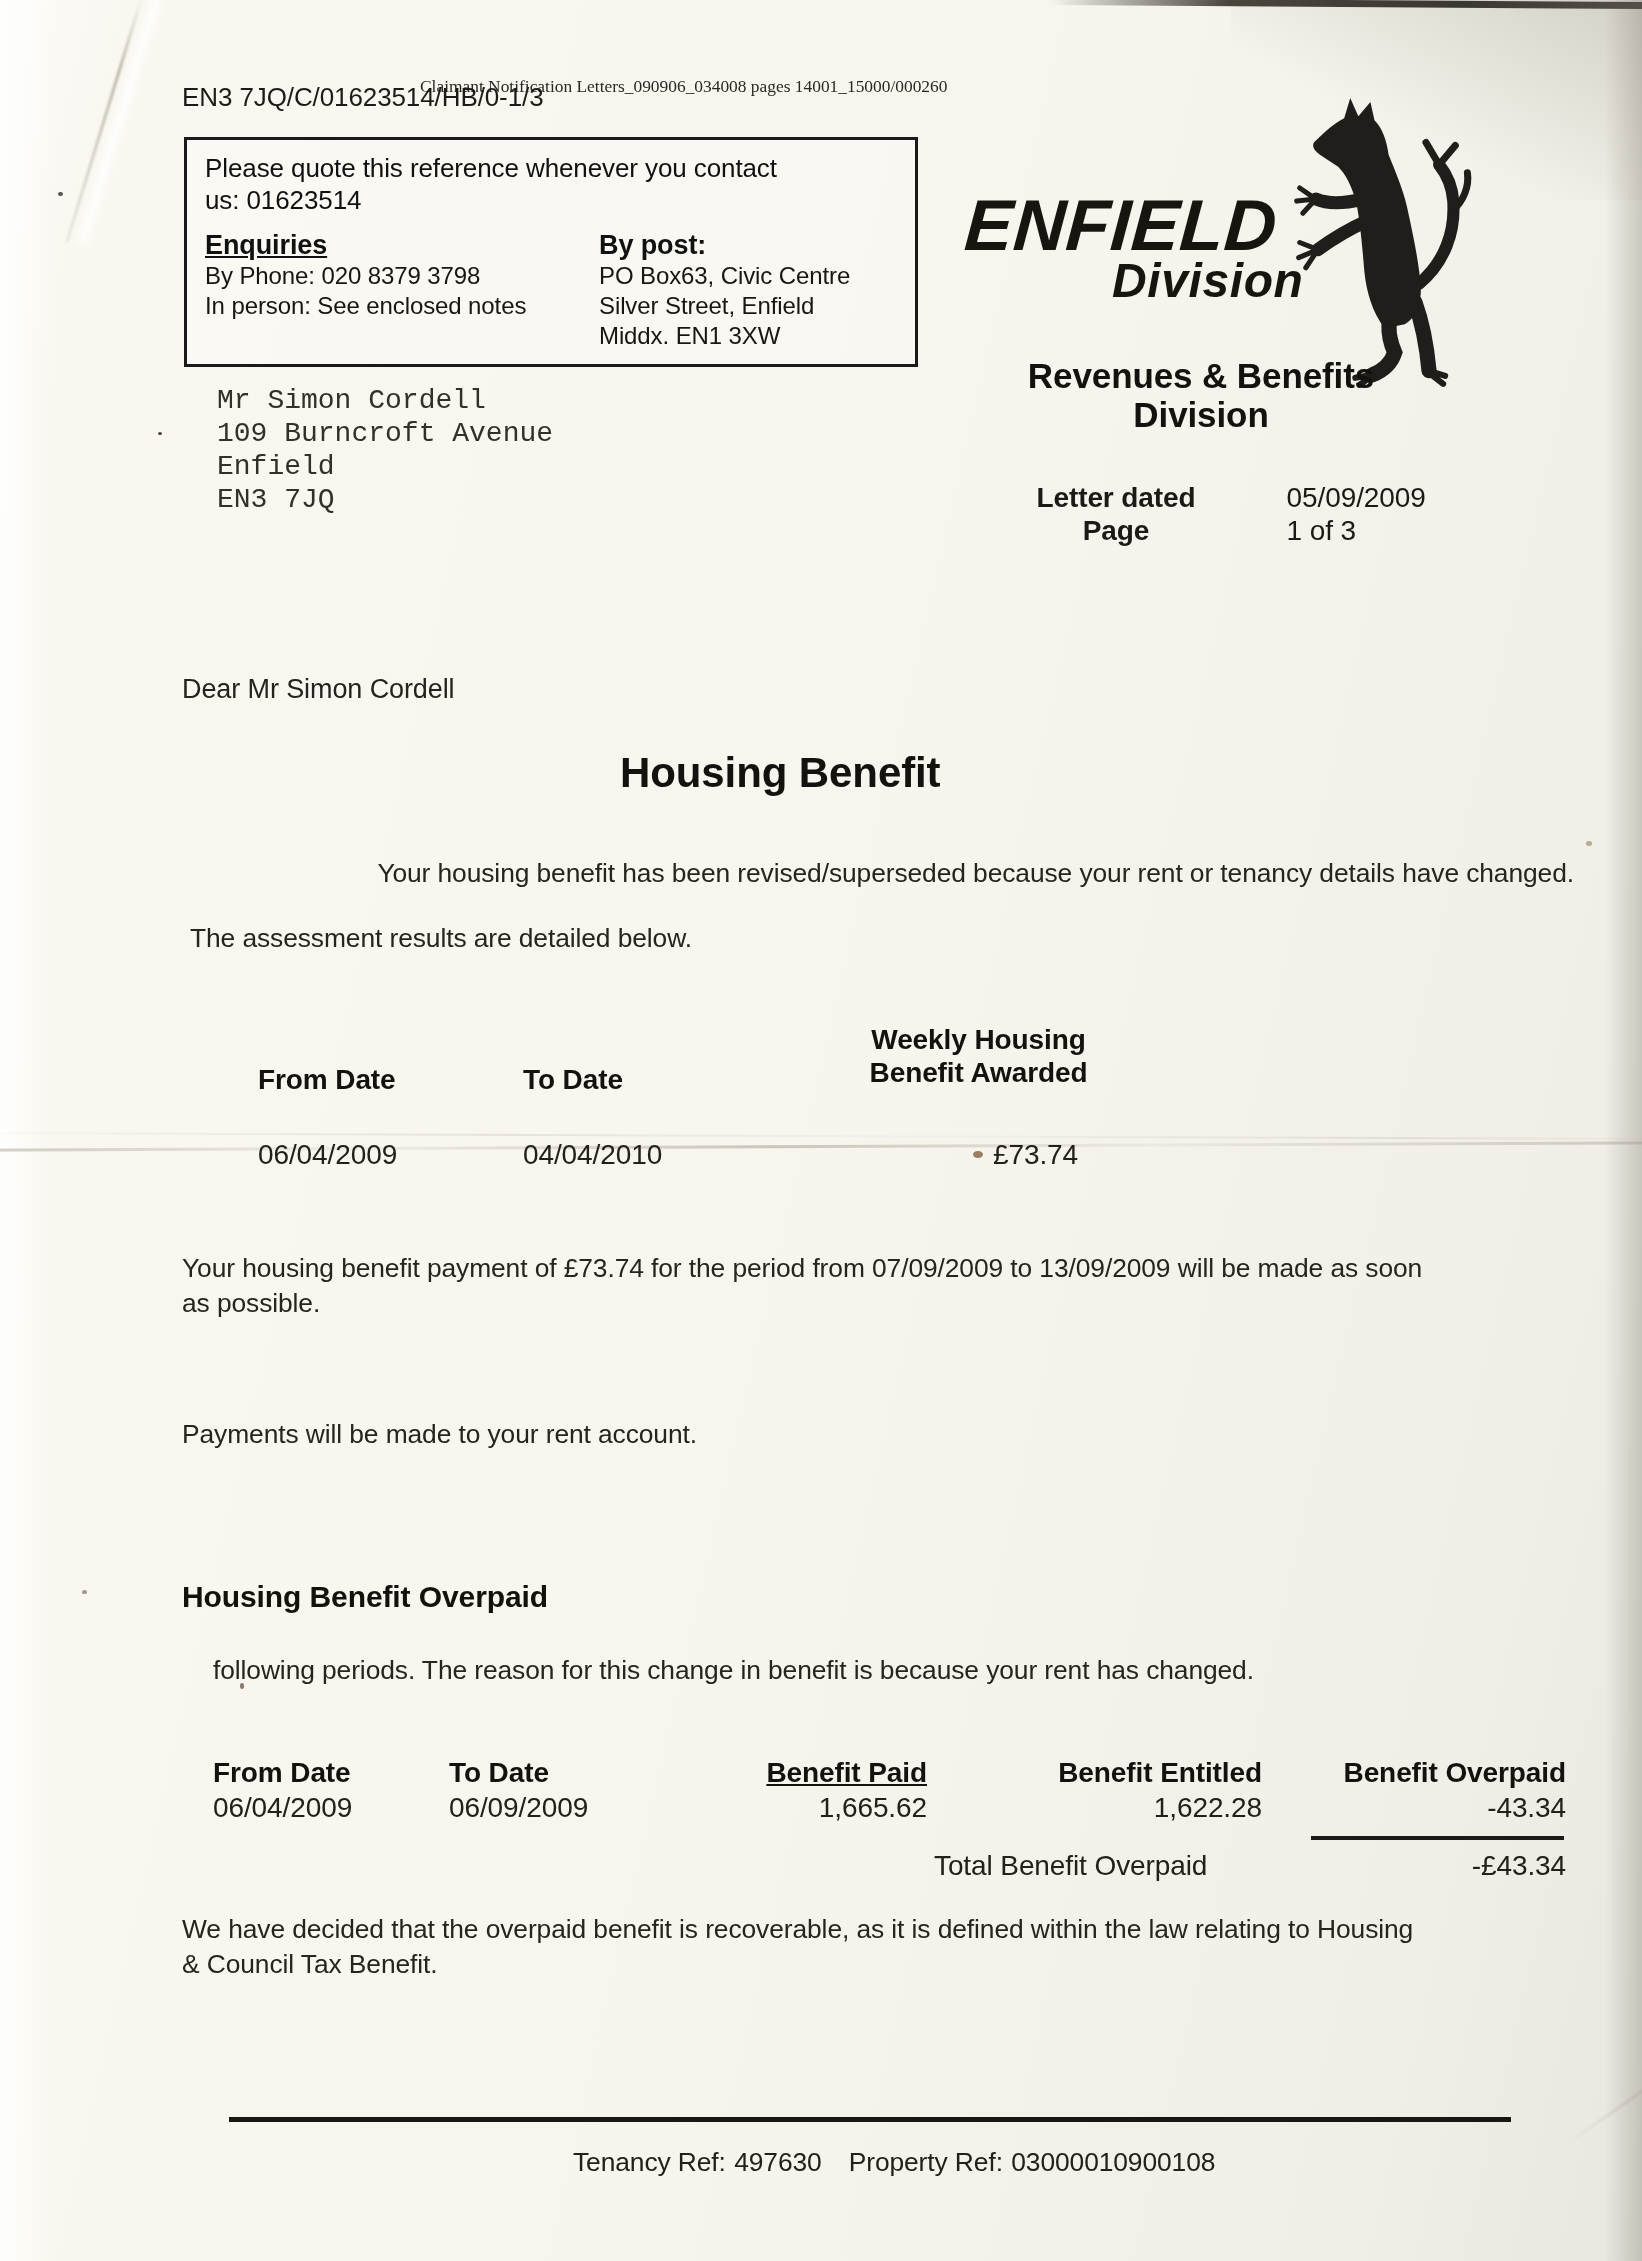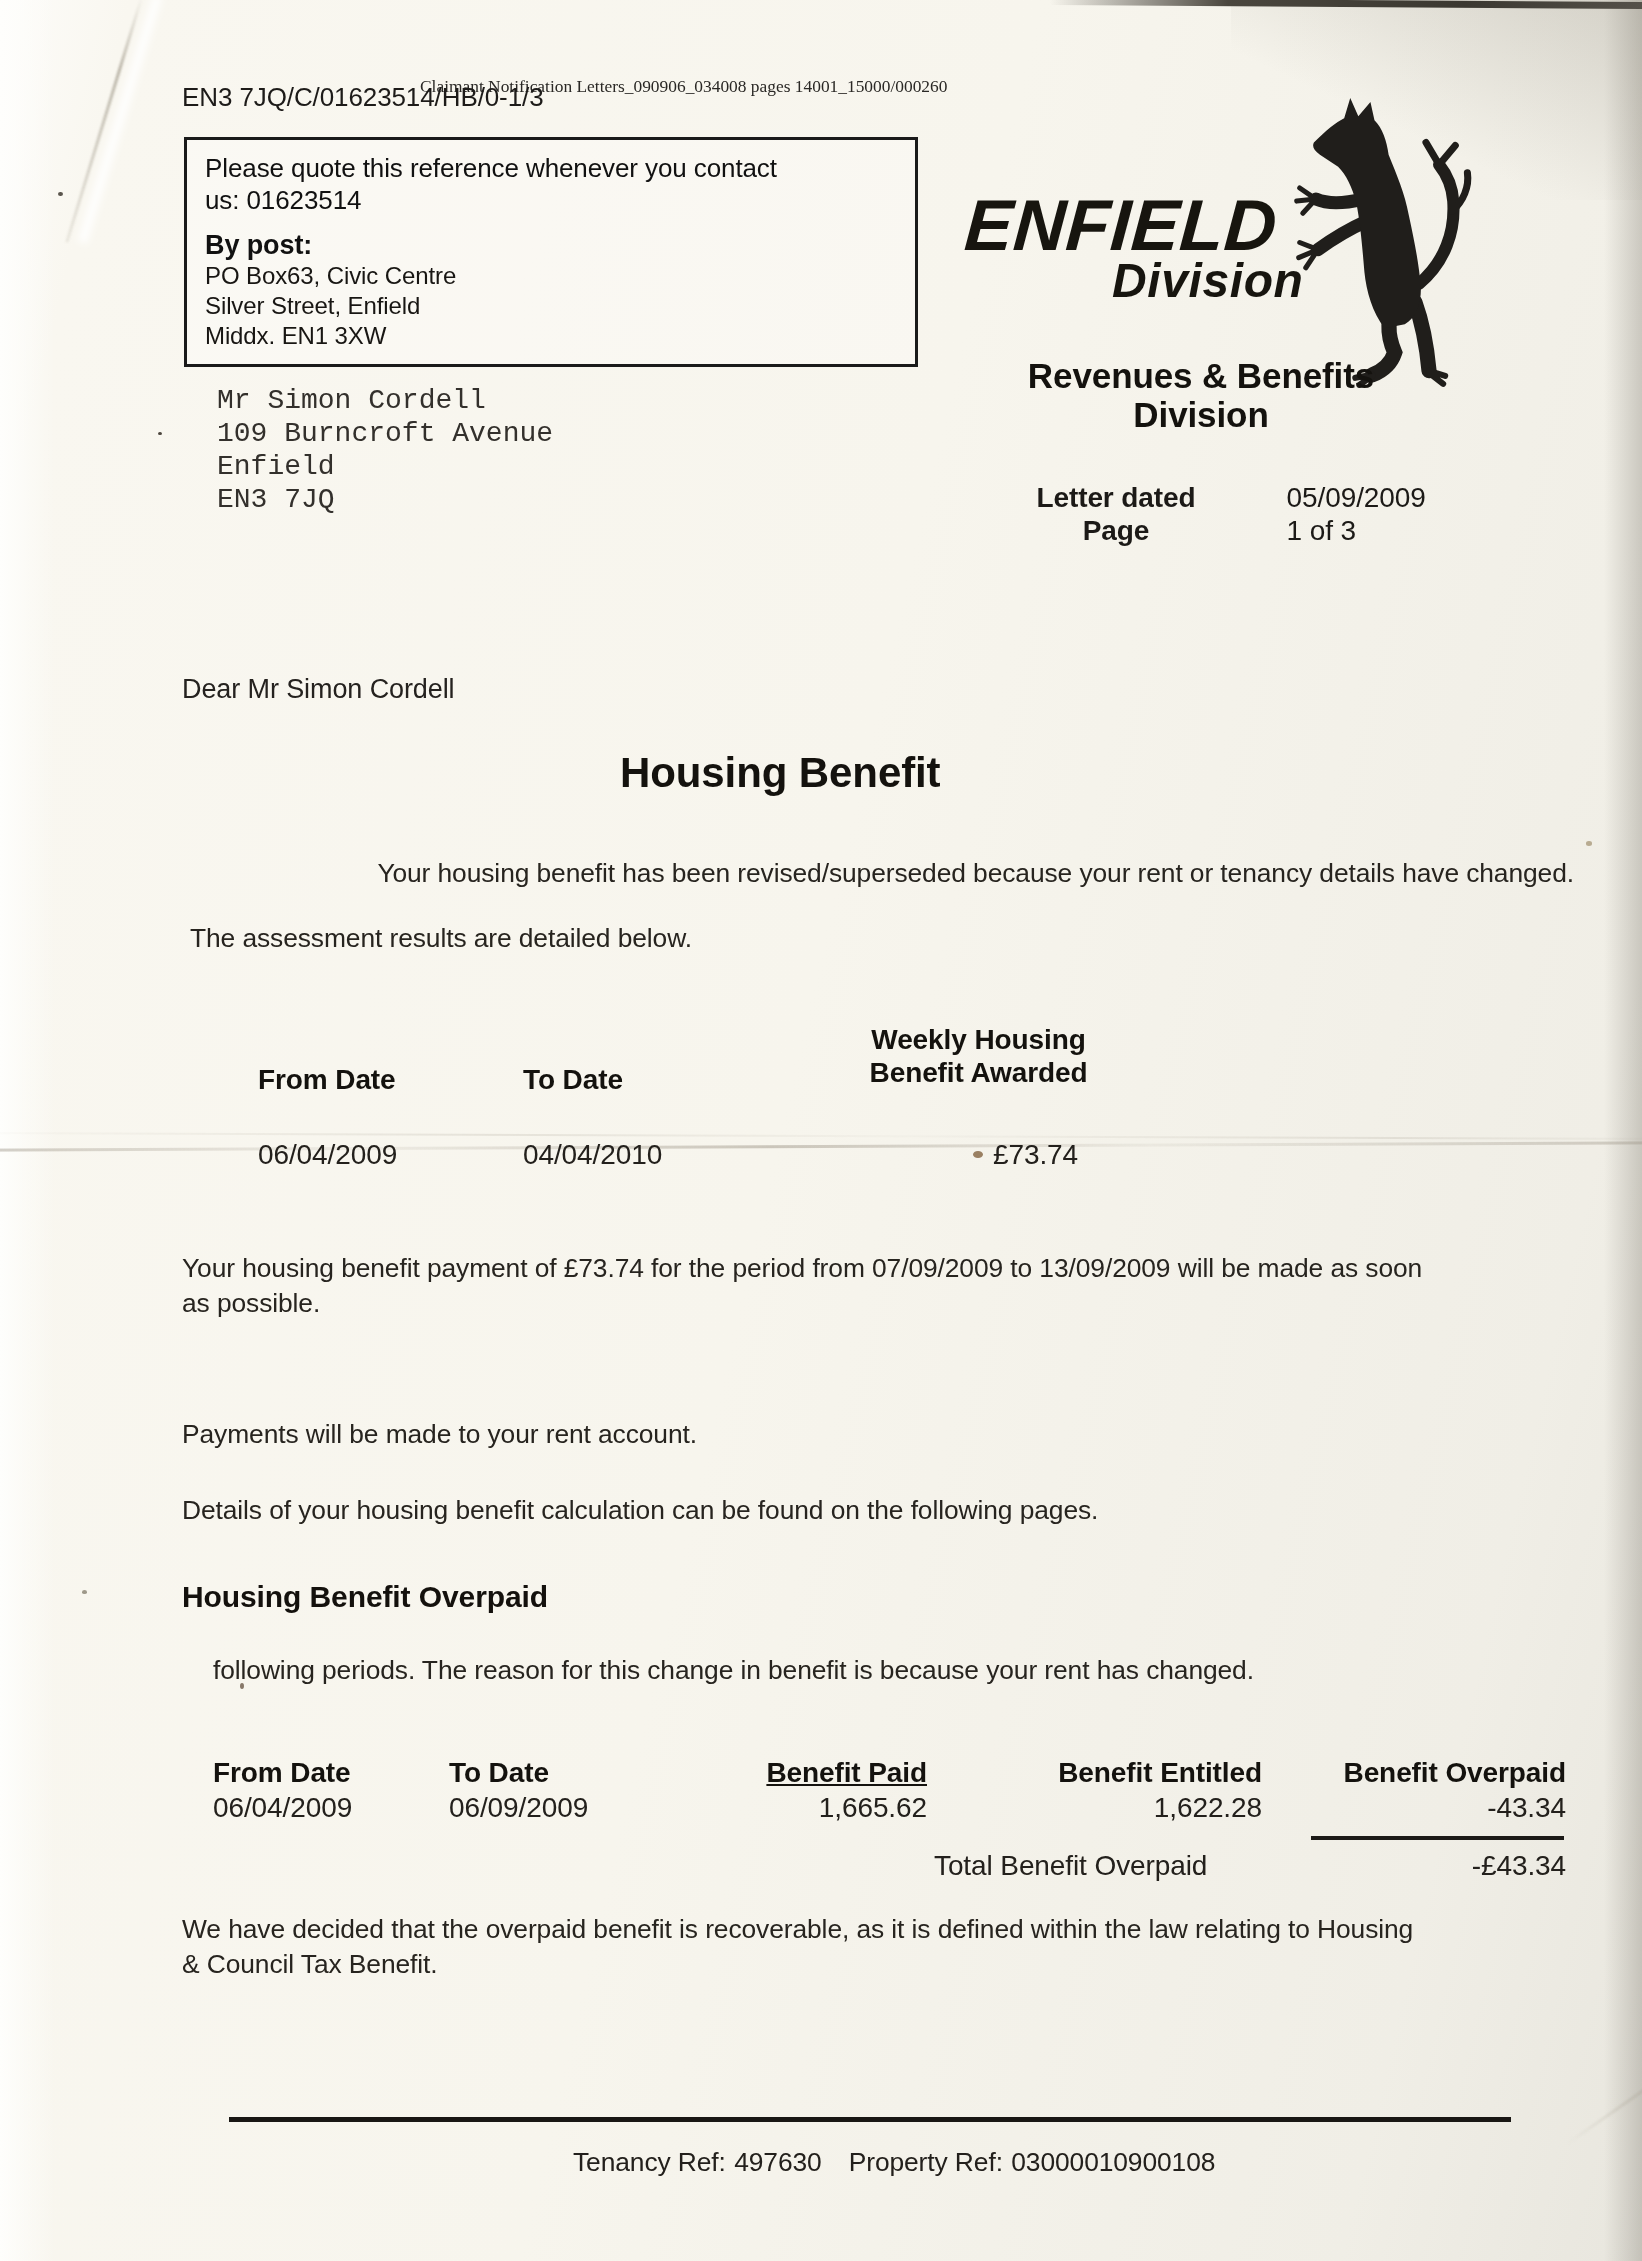--- a/index.html
+++ b/index.html
@@ -103,20 +103,25 @@
 
   <div class="abs scan-hdr">Claimant Notification Letters_090906_034008 pages 14001_15000/000260</div>
   <div class="abs top-ref">EN3 7JQ/C/01623514/HB/0-1/3</div>
 
   <div class="abs contact-box">
     <div class="quote">
       <div>Please quote this reference whenever you contact</div>
       <div>us: 01623514</div>
     </div>
     <div class="cb-cols">
+      <div class="cb-col1">
+        <div class="cb-h u">Enquiries</div>
+        <div class="cb-line">By Phone: 020 8379 3798</div>
+        <div class="cb-line">In person: See enclosed notes</div>
+      </div>
       <div>
         <div class="cb-h">By post:</div>
         <div class="cb-line">PO Box63, Civic Centre</div>
         <div class="cb-line">Silver Street, Enfield</div>
         <div class="cb-line">Middx. EN1 3XW</div>
       </div>
     </div>
   </div>
 
   <div class="abs logo-name">ENFIELD</div>
@@ -184,21 +189,20 @@
   <div class="abs awt-to">To Date</div>
   <div class="abs awt-cell" style="left:258px;">06/04/2009</div>
   <div class="abs awt-cell" style="left:523px;">04/04/2010</div>
   <div class="abs awt-cell" style="left:993px;">£73.74</div>
 
   <div class="abs par p3">
     <div>Your housing benefit payment of £73.74 for the period from 07/09/2009 to 13/09/2009 will be made as soon</div>
     <div>as possible.</div>
   </div>
   <div class="abs par p5">Payments will be made to your rent account.</div>
-  <div class="abs par p6">Details of your housing benefit calculation can be found on the following pages.</div>
 
   <div class="abs h2">Housing Benefit Overpaid</div>
   <div class="abs par p7">
     <div>following periods. The reason for this change in benefit is because your rent has changed.</div>
   </div>
 
   <div class="abs ovt-h" style="left:213px;">From Date</div>
   <div class="abs ovt-h" style="left:449px;">To Date</div>
   <div class="abs ovt-h ra" style="left:734px;width:193px;text-decoration:underline;">Benefit Paid</div>
   <div class="abs ovt-h ra" style="left:1024px;width:238px;">Benefit Entitled</div>

